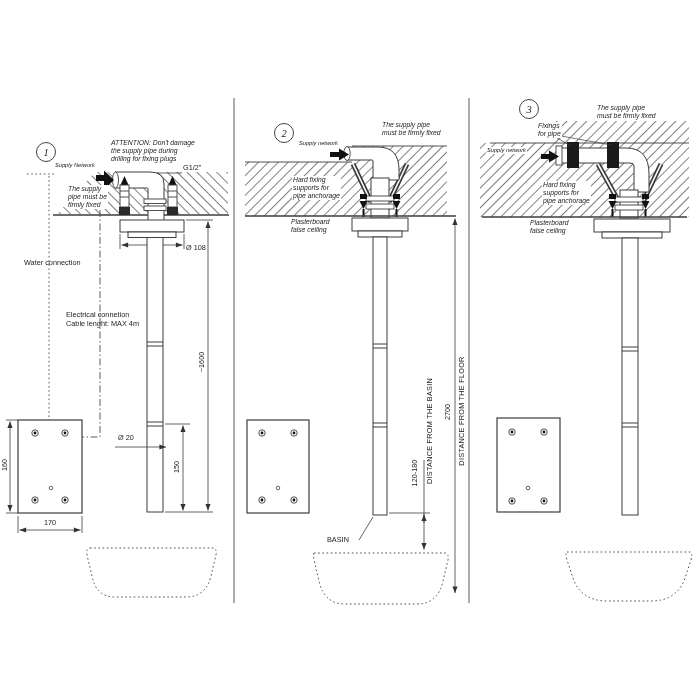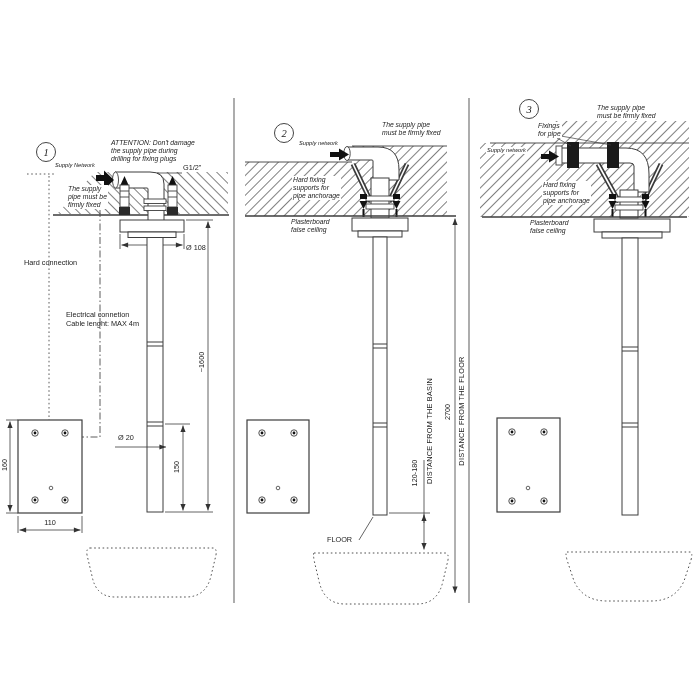--- a/index.html
+++ b/index.html
@@ -280,41 +280,41 @@
     </div>
 <div class="lbl" style="left:111px;top:139px;">ATTENTION: Don't damage
 the supply pipe during
 drilling for fixing plugs</div>
 <div class="lbl tiny" style="left:55px;top:162px;">Supply Network</div>
 <div class="lbl bg" style="left:67px;top:185px;">The supply
 pipe must be
 firmly fixed</div>
 <div class="lbl up" style="left:183px;top:164px;">G1/2"</div>
 <div class="lbl up" style="left:186px;top:237px;margin-top:7px;">Ø 108</div>
-<div class="lbl up" style="left:24px;top:259px;">Hard connection</div>
+<div class="lbl up" style="left:24px;top:259px;">Water connection</div>
 <div class="lbl up" style="left:66px;top:311px;">Electrical connetion
 Cable lenght: MAX 4m</div>
 <div class="vlabel" style="left:201px;top:362px;">~1600</div>
 <div class="lbl up" style="left:118px;top:434px;">Ø 20</div>
 <div class="vlabel" style="left:176px;top:467px;">150</div>
 <div class="vlabel" style="left:4px;top:465px;">160</div>
-<div class="lbl up cen" style="left:50px;top:523px;">110</div>
+<div class="lbl up cen" style="left:50px;top:523px;">170</div>
 
 <div class="panel-num" style="left:274px;top:123px;">
       <span>2</span>
     </div>
 <div class="lbl" style="left:382px;top:121px;">The supply pipe
 must be firmly fixed</div>
 <div class="lbl tiny" style="left:299px;top:140px;">Supply network</div>
 <div class="lbl bg" style="left:292px;top:176px;">Hard fixing
 supports for
 pipe anchorage</div>
 <div class="lbl bg" style="left:290px;top:218px;">Plasterboard
 false ceiling</div>
-<div class="lbl up" style="left:327px;top:536px;">FLOOR</div>
+<div class="lbl up" style="left:327px;top:536px;">BASIN</div>
 <div class="vlabel" style="left:414px;top:473px;">120-180</div>
 <div class="vlabel caps" style="left:429px;top:431px;">DISTANCE FROM THE BASIN</div>
 <div class="vlabel" style="left:447px;top:412px;">2700</div>
 <div class="vlabel caps" style="left:461px;top:411px;">DISTANCE FROM THE FLOOR</div>
 
 <div class="panel-num" style="left:519px;top:99px;">
       <span>3</span>
     </div>
 <div class="lbl bg" style="left:596px;top:104px;">The supply pipe
 must be firmly fixed</div>

